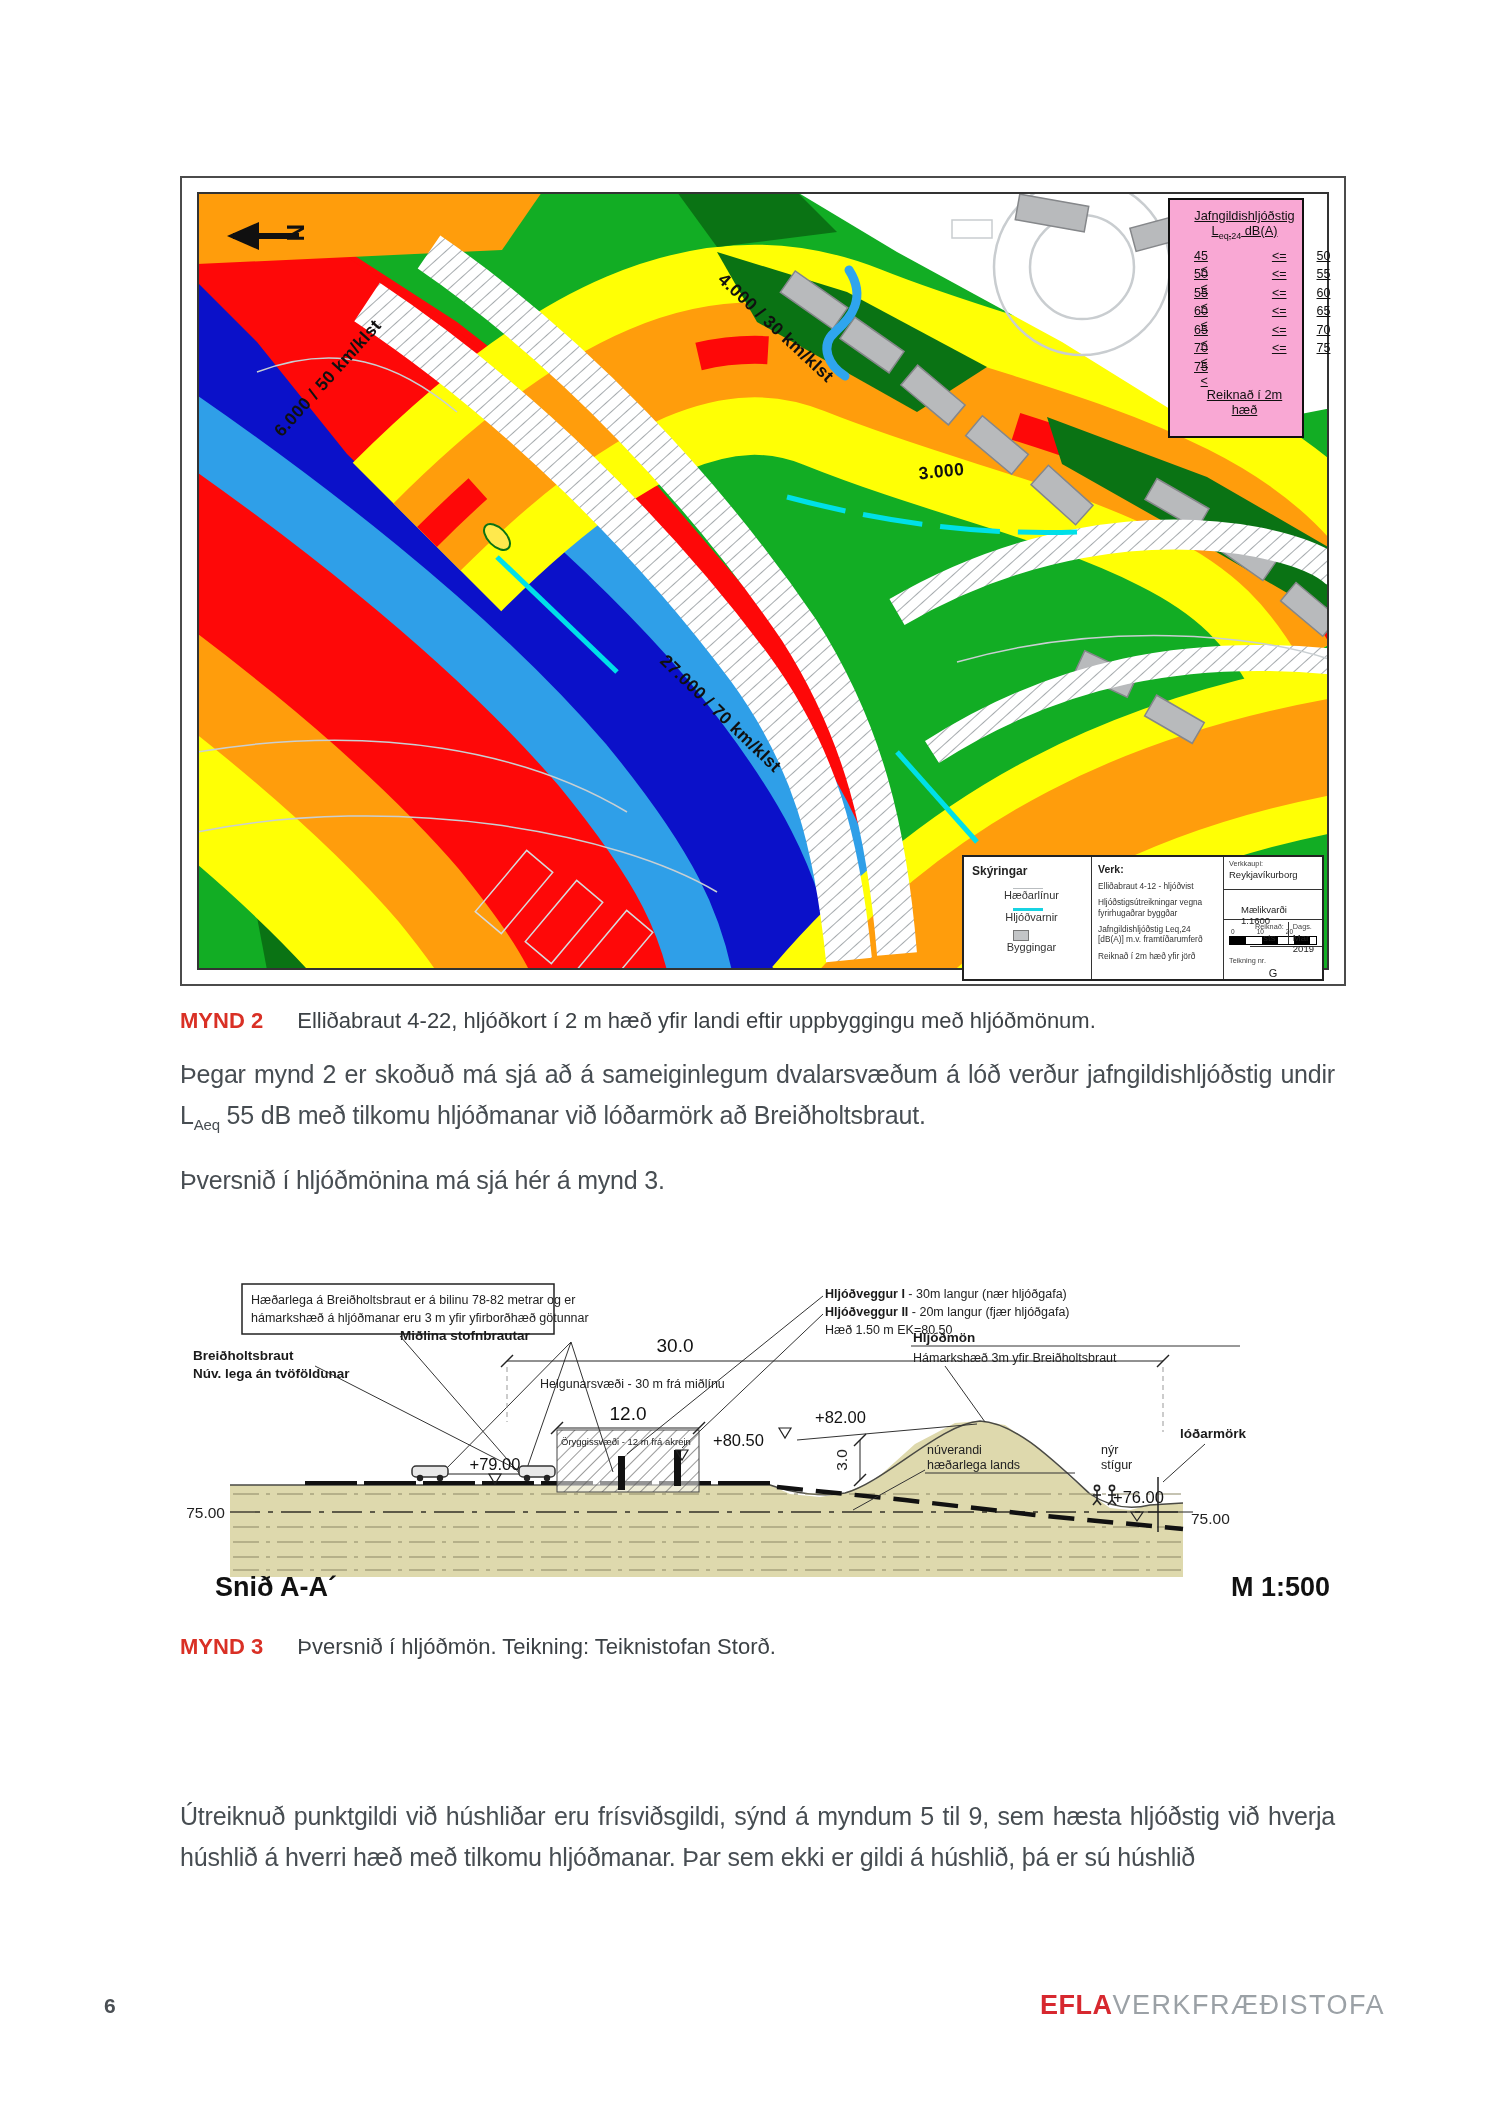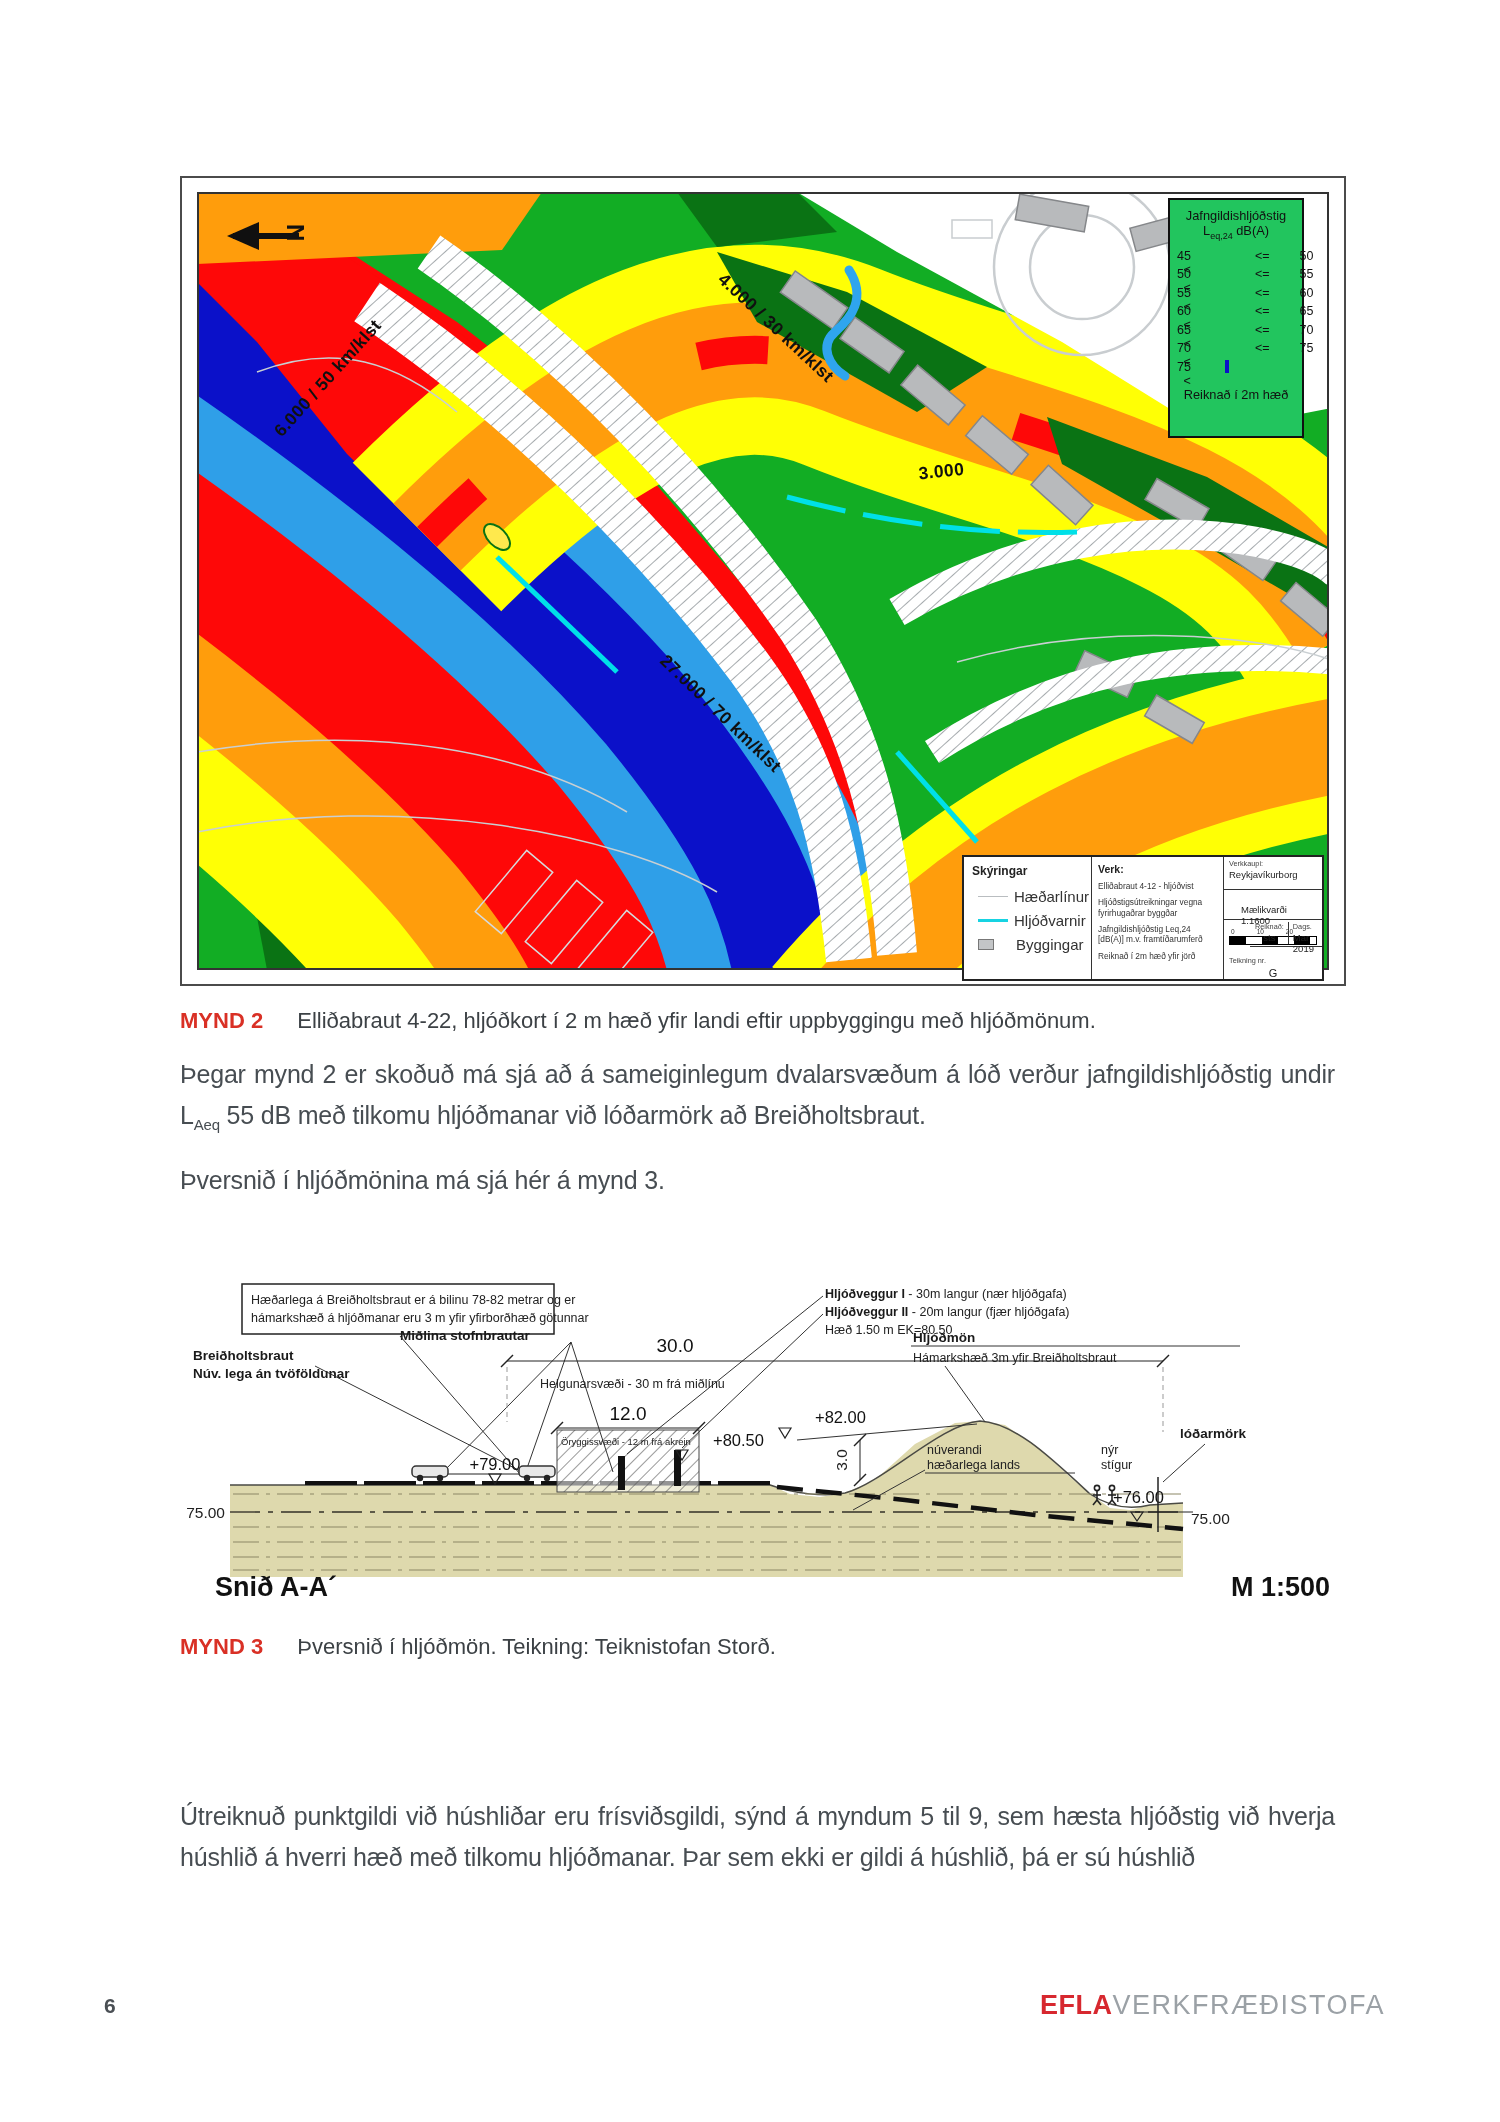--- a/index.html
+++ b/index.html
@@ -5,37 +5,37 @@
   html,body{margin:0;padding:0;background:#fff;}
   #page{position:relative;width:1500px;height:2122px;background:#fff;overflow:hidden;
         font-family:"Liberation Sans",sans-serif;color:#40464c;}
   
   #map-figure{position:absolute;left:180px;top:176px;width:1166px;height:810px;
               border:2px solid #4b4b4b;background:#fff;box-sizing:border-box;}
   #map-svg{position:absolute;left:15px;top:14px;}
   svg text{font-family:"Liberation Sans",sans-serif;}
   .maplabel{fill:#101010;font-weight:bold;font-size:17.5px;letter-spacing:.4px;}
   
-  #map-legend{position:absolute;left:986px;top:20px;width:136px;height:240px;background:#22c55e;
-              border:2px solid #101010;box-sizing:border-box;padding:9px 7px 6px 7px;font-size:12.5px;color:#111;}
+  #map-legend{position:absolute;left:986px;top:20px;width:136px;height:240px;background:#f9a8d4;
+              border:2px solid #101010;box-sizing:border-box;padding:9px 7px 6px 24px;font-size:12.5px;color:#111;text-decoration:underline;}
   #map-legend .ltitle{text-align:center;line-height:1.15;font-size:12.8px;}
   #map-legend sub{font-size:9px;}
   .lrow{display:flex;align-items:flex-start;height:15.5px;margin-top:3px;gap:30px;}
   .lrow .min{width:33px;text-align:right;padding-right:4px;}
   .lrow .sw{width:34px;height:13px;}
   .lrow .op{width:24px;text-align:center;}
   .lrow .max{width:18px;text-align:right;}
   #map-legend .lfoot{margin-top:12px;text-align:center;font-size:12.8px;}
   
   #titleblock{position:absolute;left:780px;top:677px;width:362px;height:126px;background:#fff;
               border:2px solid #222;box-sizing:border-box;display:grid;grid-template-columns:128px 132px 1fr;color:#222;}
   #titleblock .col{border-right:1px solid #333;padding:5px 6px;box-sizing:border-box;overflow:hidden;}
   #titleblock .col:last-child{border-right:none;padding:0;}
   .tb-skyr-title{font-weight:bold;font-size:12px;margin:2px 0 10px 2px;}
-  .tb-item{display:flex;font-size:15px;margin:7px 0 0 8px;color:#333;}
+  .tb-item{display:flex;align-items:center;font-size:11px;margin:7px 0 0 8px;color:#333;flex-direction:column;}
   .tb-item .sym{width:32px;margin-right:6px;display:flex;align-items:center;}
   .sym-line{width:30px;height:1px;background:#b9bdc0;}
   .sym-cyan{width:30px;height:3px;background:#17d3e2;}
   .sym-box{width:14px;height:9px;background:#c3c5c7;border:1px solid #777;}
   .tb-verk-title{font-weight:bold;font-size:10.5px;margin:1px 0 6px 0;}
   .tb-verk-line{font-size:8.3px;line-height:1.25;margin-bottom:6px;color:#333;}
   .tb-r{border-bottom:1px solid #333;padding:2px 5px;box-sizing:border-box;}
   .tb-lab{font-size:7.3px;color:#444;}
   .tb-val{font-size:9.5px;margin-top:1px;}
   .tb-scale{display:flex;gap:22px;font-size:6.5px;margin:2px 0 1px 2px;color:#333;}

